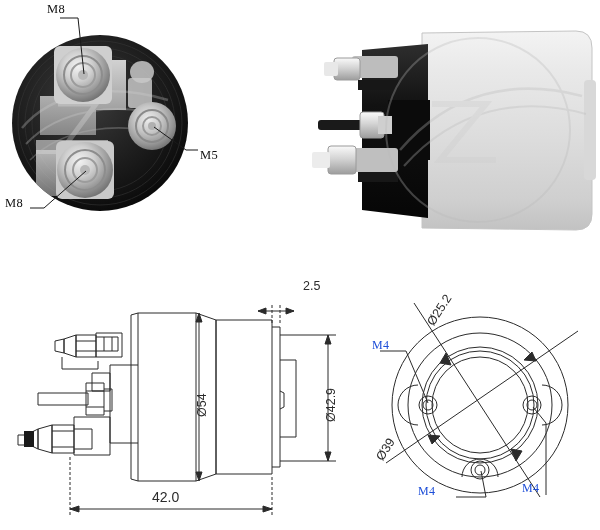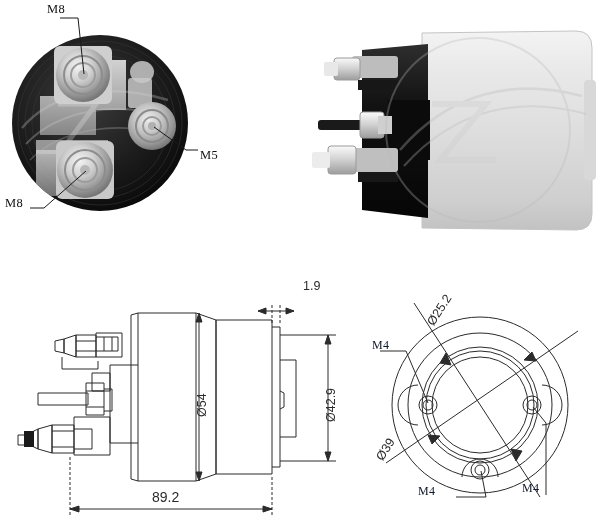--- a/index.html
+++ b/index.html
@@ -13,21 +13,21 @@
   .sheet{position:absolute;left:0;top:0;width:600px;height:488px;}
 
   
   .panel{position:absolute;}
 
   
   .callout{
     position:absolute;
     font-family:"Liberation Serif", serif;
     font-size:12px;
-    color:#0f172a;
+    color:#1d4ed8;
     letter-spacing:.3px;
     white-space:nowrap;
     line-height:1;
   }
   .callout.photo{font-size:12.5px;font-weight:400;color:#111;}
   .dimtxt{
     position:absolute;
     font-family:"Liberation Sans", sans-serif;
     font-size:12.5px;
     color:#2b2b2b;
@@ -263,24 +263,24 @@
         <g>
           <path d="M70 192 L70 250" stroke-dasharray="3 2"></path>
           <path d="M272 212 L272 250" stroke-dasharray="3 2"></path>
           <path d="M70 244 L272 244"></path>
           <path d="M70 244 L79 241 L79 247 Z" fill="#2b2b2b"></path>
           <path d="M272 244 L263 241 L263 247 Z" fill="#2b2b2b"></path>
         </g>
       </g>
     </svg>
 
-    <div class="dimtxt" style="left:303px;top:15px;">1.9</div>
+    <div class="dimtxt" style="left:303px;top:15px;">2.5</div>
     <div class="dimtxt rot" style="left:196px;top:152px;">Ø54</div>
     <div class="dimtxt rot" style="left:325px;top:157px;">Ø42.9</div>
-    <div class="dimtxt" style="left:152px;top:225px;font-size:14px;">89.2</div>
+    <div class="dimtxt" style="left:152px;top:225px;font-size:14px;">42.0</div>
   </div>
 
   <div class="panel" style="left:350px;top:265px;width:250px;height:265px;">
 
     <svg width="250" height="265" viewBox="0 0 250 265">
       <g fill="none" stroke="#2b2b2b" stroke-width="1">
 
         <circle cx="130" cy="140" r="88"></circle>
         <circle cx="130" cy="140" r="72"></circle>
         <circle cx="130" cy="140" r="58"></circle>

